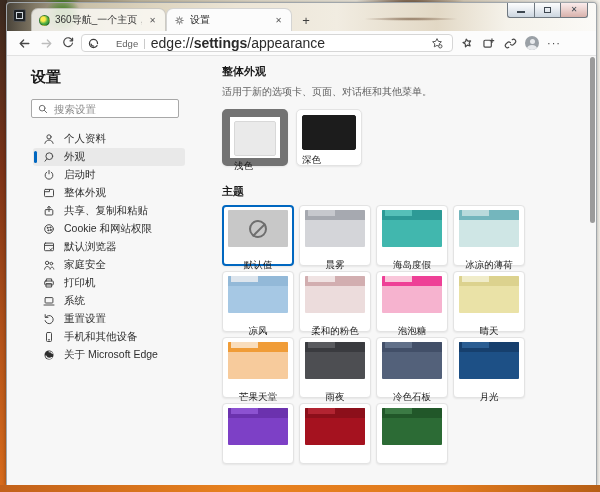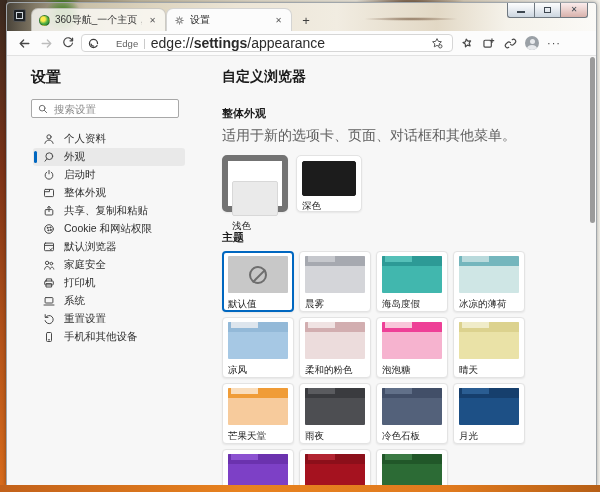--- a/index.html
+++ b/index.html
@@ -84,41 +84,41 @@
   .nav-item { position:relative; height:18px; display:flex; align-items:center; gap:9px;
     padding-left:10px; font-size:10.5px; color:#2f2f2f; border-radius:3px; cursor:default; }
   .nav-item .ni-icon { width:12px; height:12px; flex:none; display:flex; }
   .nav-item.selected { background:#e9e9e9; }
   .nav-item.selected::before { content:""; position:absolute; left:1px; top:3px; width:3px; height:12px;
     border-radius:2px; background:#0067c0; }
 
   .main { flex:1; padding:8px 0 0 27px; }
   .main-title { font-size:14px; font-weight:bold; color:#1b1b1b; margin:4px 0 20px; }
   .sec-head { font-size:11px; font-weight:bold; color:#1b1b1b; margin-bottom:6px; }
-  .sec-desc { font-size:14px; color:#5f5f5f; margin-bottom:10px; }
+  .sec-desc { font-size:10px; color:#5f5f5f; margin-bottom:10px; }
 
   .opt-row { display:flex; gap:8px; margin-bottom:18px; }
   .opt-card { width:66px; height:57px; background:#fff; border:1px solid #e3e3e3; border-radius:5px;
     padding:5px 5px 0; box-shadow:0 1px 2px rgba(0,0,0,.07); }
-  .opt-card.selected { border:6px solid #737373; padding:20px 4px 0; }
+  .opt-card.selected { border:8px solid #737373; padding:4px 4px 0; }
   .opt-swatch { height:35px; border-radius:2px; }
   .opt-label { font-size:9.5px; color:#1b1b1b; margin-top:4px; }
 
   .theme-grid { display:flex; flex-wrap:wrap; gap:5px; width:305px; }
   .theme-card { width:72px; height:61px; background:#fff; border:1px solid #e3e3e3; border-radius:4px;
     padding:4px 5px 0; box-shadow:0 1px 2px rgba(0,0,0,.07); }
   .theme-card.selected { border:2px solid #0067c0; padding:3px 4px 0; }
   .t-swatch { position:relative; height:37px; border-radius:1px; overflow:hidden; }
   .t-bar { position:absolute; left:0; top:0; right:0; height:10px; }
   .t-tab { position:absolute; left:3px; top:0; width:27px; height:6px; }
   .no-sym { position:absolute; left:50%; top:50%; width:18px; height:18px; margin:-9px 0 0 -9px;
     border:2px solid #6e6e6e; border-radius:50%; }
   .no-sym::after { content:""; position:absolute; left:-1px; top:7px; width:18px; height:2px;
     background:#6e6e6e; transform:rotate(-45deg); }
-  .t-label { font-size:9.5px; color:#1b1b1b; margin-top:5px; white-space:nowrap; }
+  .t-label { font-size:9.5px; color:#1b1b1b; margin-top:12px; white-space:nowrap;text-align:center; }
 
   .scrollbar { position:absolute; right:1px; top:0; bottom:0; width:5px; }
   .sb-thumb { width:5px; height:166px; margin-top:1px; background:#9b9b9b; border-radius:3px; }
 </style>
 </head>
 <body>
 
 <div class="desktop">
   <div class="window">
 
@@ -333,25 +333,34 @@
             </div>
             <div class="nav-item">
               <span class="ni-icon">
                 <svg width="12" height="12" viewBox="0 0 12 12" fill="none" stroke="#4a4a4a" stroke-width="1" stroke-linecap="round" stroke-linejoin="round">
                   <rect x="3.5" y="1.5" width="5" height="9" rx="1"></rect>
                   <path d="M5.3 8.8h1.4"></path>
                 </svg>
               </span>
               <span>手机和其他设备</span>
             </div>
+            <div class="nav-item">
+              <span class="ni-icon">
+                <svg width="12" height="12" viewBox="0 0 12 12" fill="none" stroke="#4a4a4a" stroke-width="1" stroke-linecap="round" stroke-linejoin="round">
+                  <circle cx="6" cy="6" r="4.5" fill="#2e2e2e" stroke="none"></circle>
+                  <path d="M2.9 6.9c.5 1.6 1.8 2.5 3.4 2.5 1 0 1.9-.3 2.6-.9" stroke="#f5f5f5" stroke-width="1.1"></path>
+                  <path d="M9.3 4.4c-.6-1-1.8-1.6-3.2-1.6" stroke="#f5f5f5" stroke-width="1.1"></path>
+                </svg>
+              </span>
+              <span>关于 Microsoft Edge</span>
+            </div>
           </nav>
       </aside>
 
       <main class="main">
-        <div class="main-title">自定义浏览器</div>
         <div class="sec-head">整体外观</div>
         <div class="sec-desc">适用于新的选项卡、页面、对话框和其他菜单。</div>
         <div class="opt-row" id="appearance-row">
             <div class="opt-card selected">
               <div class="opt-swatch" style="background: rgb(234, 234, 234); border: 1px solid rgb(216, 216, 216);"></div>
               <div class="opt-label">浅色</div>
             </div>
             <div class="opt-card">
               <div class="opt-swatch" style="background: rgb(28, 28, 28); border: 1px solid rgb(28, 28, 28);"></div>
               <div class="opt-label">深色</div>

